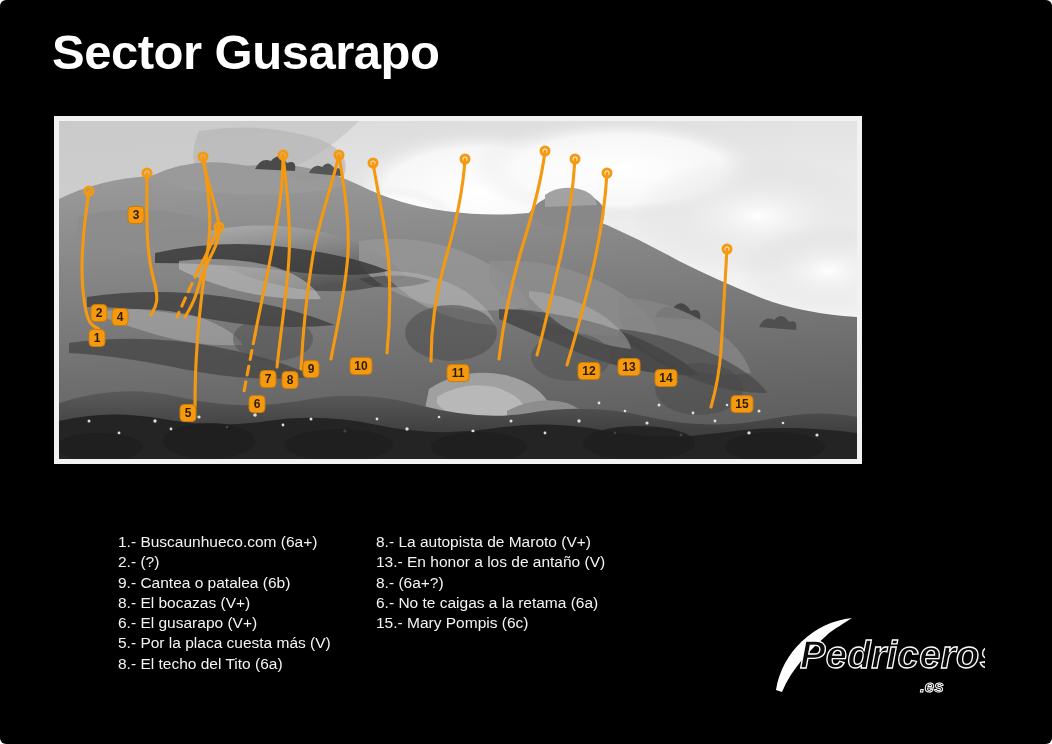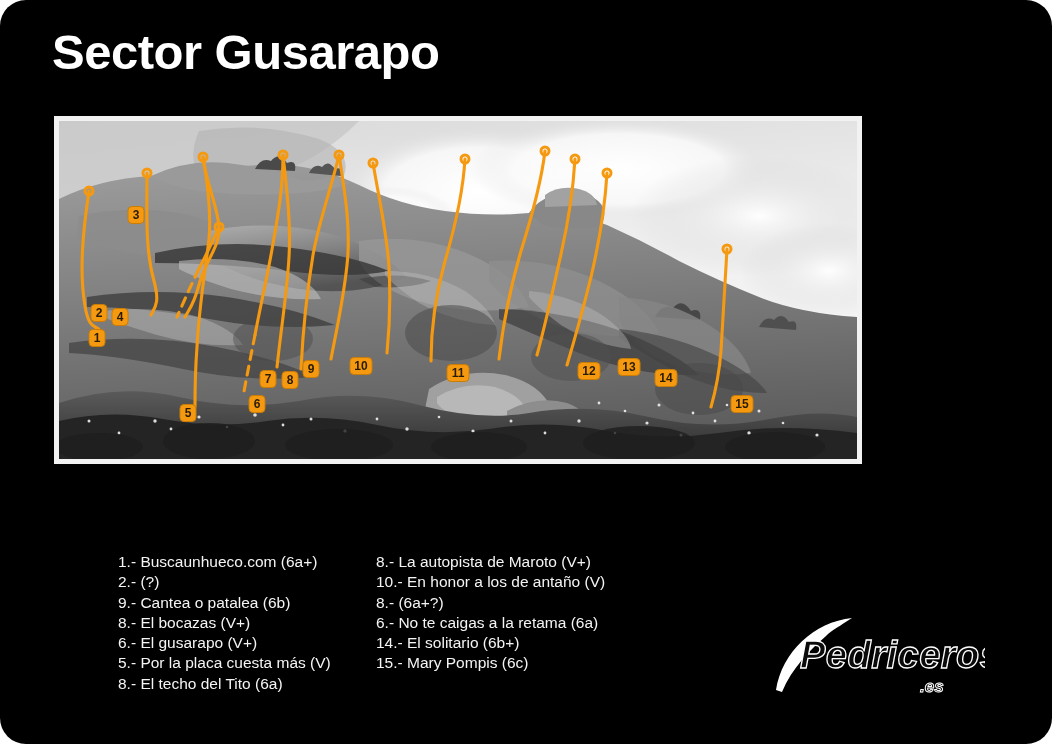--- a/index.html
+++ b/index.html
@@ -12,21 +12,21 @@
     overflow: hidden;
   }
   body {
     font-family: "Liberation Sans", sans-serif;
   }
   #page {
     position: relative;
     width: 1052px;
     height: 744px;
     background: #000000;
-    border-radius: 26px;
+    border-radius: 6px;
     overflow: hidden;
   }
 
   
   #page-title {
     position: absolute;
     left: 52px;
     top: 27px;
     color: #ffffff;
     font-size: 49px;
@@ -85,21 +85,20 @@
     left: 118px;
     top: 532px;
     width: 760px;
     color: #ffffff;
     font-size: 15.5px;
     line-height: 20.3px;
   }
   #route-list .col {
     position: absolute;
     top: 0;
-    margin-top: 20px;
   }
   #route-list .col-left  { left: 0px;   width: 260px; }
   #route-list .col-right { left: 258px; width: 300px; }
   .route-entry {
     white-space: nowrap;
     color: #f4f4f4;
   }
 
   
   #logo {
@@ -380,24 +379,23 @@
       <div class="route-entry">1.- Buscaunhueco.com (6a+)</div>
       <div class="route-entry">2.- (?)</div>
       <div class="route-entry">9.- Cantea o patalea (6b)</div>
       <div class="route-entry">8.- El bocazas (V+)</div>
       <div class="route-entry">6.- El gusarapo (V+)</div>
       <div class="route-entry">5.- Por la placa cuesta más (V)</div>
       <div class="route-entry">8.- El techo del Tito (6a)</div>
     </div>
     <div class="col col-right">
       <div class="route-entry">8.- La autopista de Maroto (V+)</div>
-      <div class="route-entry">10.- En honor a los de antaño (V)</div>
+      <div class="route-entry">13.- En honor a los de antaño (V)</div>
       <div class="route-entry">8.- (6a+?)</div>
       <div class="route-entry">6.- No te caigas a la retama (6a)</div>
-      <div class="route-entry">14.- El solitario (6b+)</div>
       <div class="route-entry">15.- Mary Pompis (6c)</div>
     </div>
   </div>
 
   <div id="logo">
     <svg viewBox="0 0 215 88">
 
       <path d="M6,78 C12,40 44,10 82,6 C70,14 62,18 56,24 C40,38 22,56 12,80 Z" fill="#ffffff"></path>
       <text x="30" y="56" font-family="'Liberation Sans', sans-serif" font-size="38" font-weight="bold" font-style="italic" fill="#0b0b0b" stroke="#ffffff" stroke-width="1.3" letter-spacing="0.5">Pedriceros</text>
       <text x="150" y="80" font-family="'Liberation Sans', sans-serif" font-size="17" font-weight="bold" font-style="italic" fill="#0b0b0b" stroke="#ffffff" stroke-width="1">.es</text>

